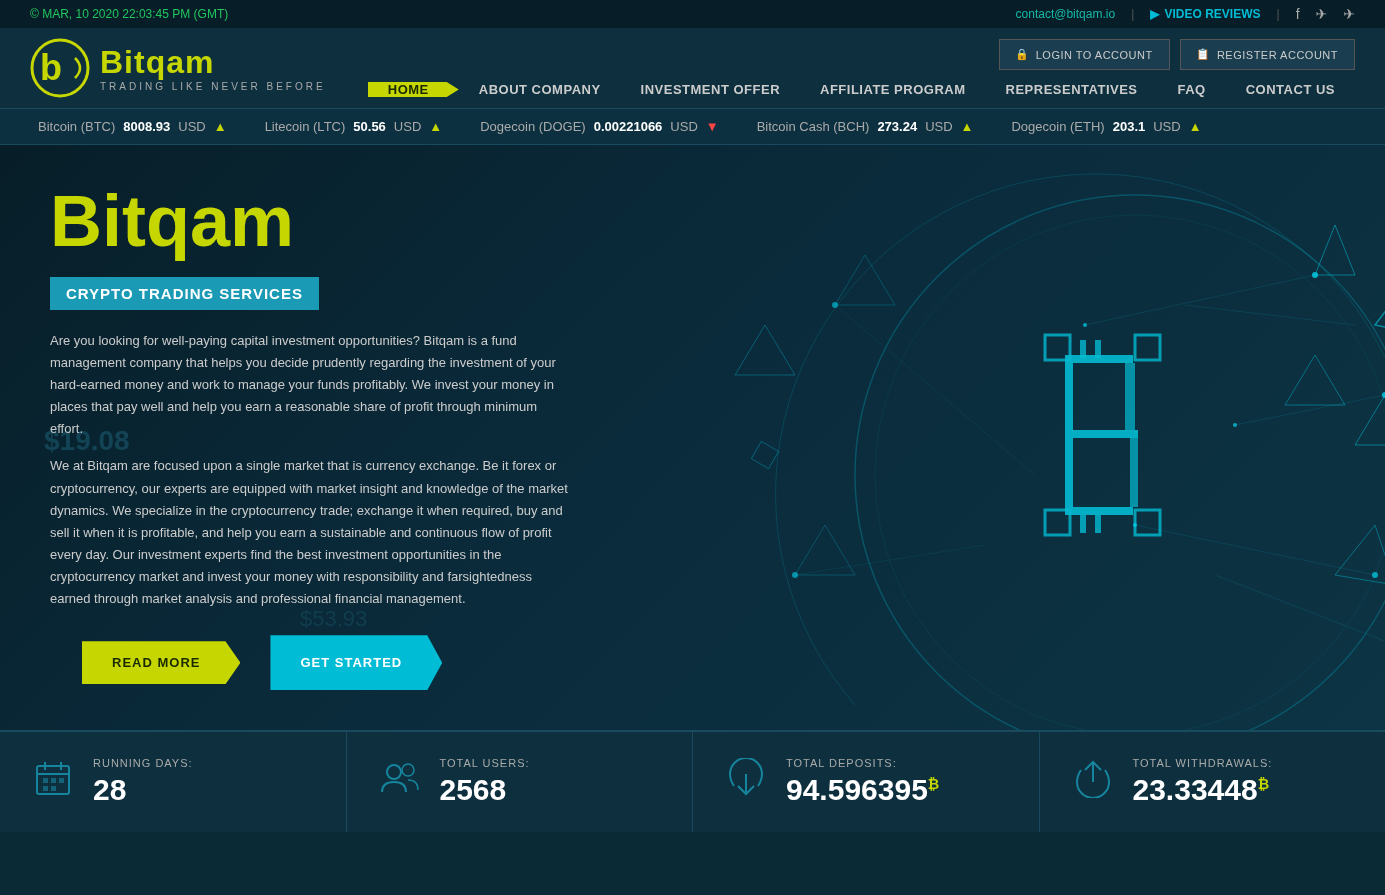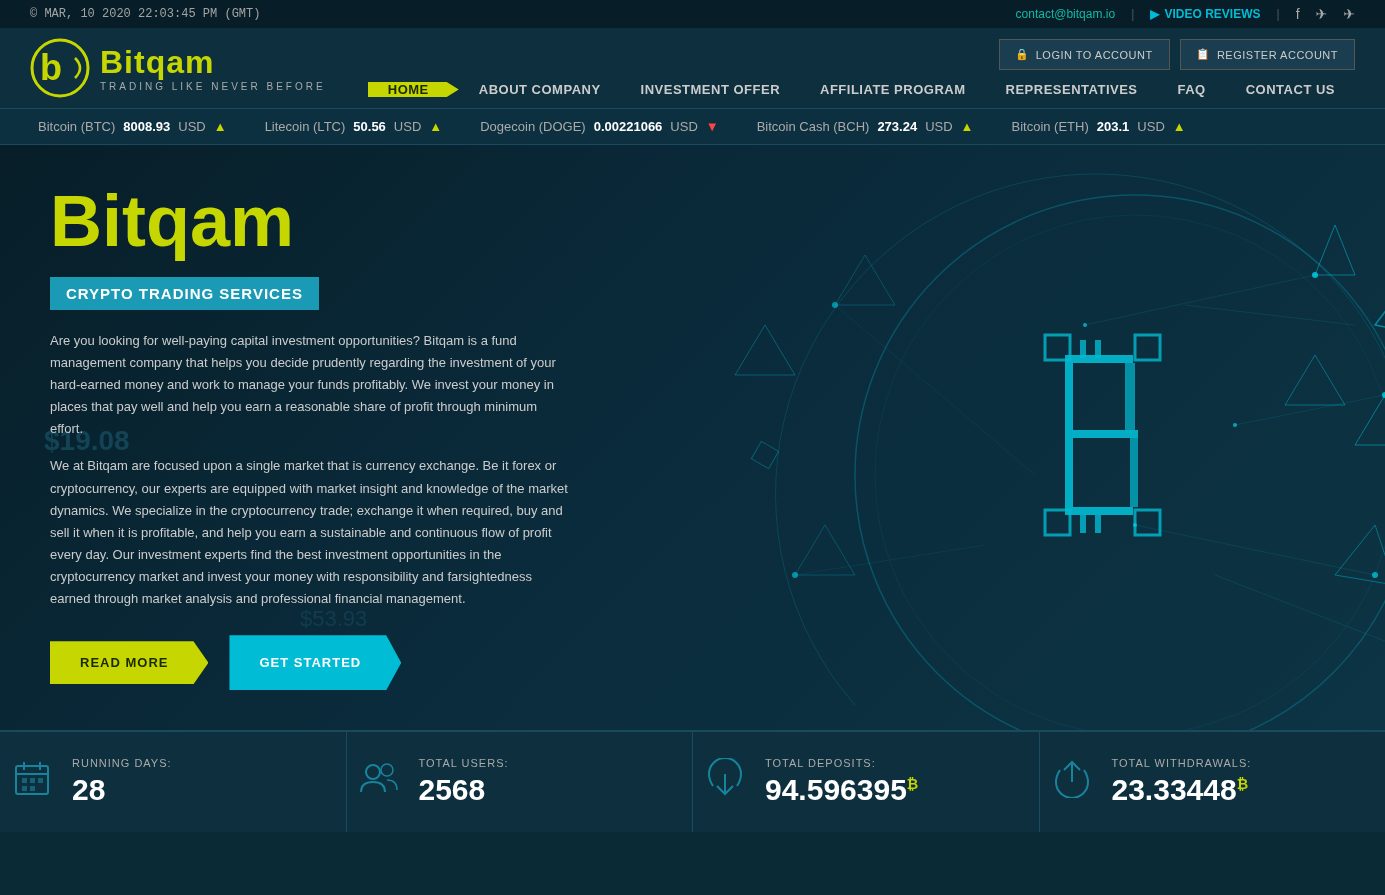--- a/index.html
+++ b/index.html
@@ -8,21 +8,21 @@
     
     .top-bar {
       background: #071e28;
       display: flex;
       justify-content: space-between;
       align-items: center;
       padding: 6px 30px;
       font-size: 12px;
       color: #aaa;
     }
-    .top-bar-left { color: #a3a3a3; font-family: Liberation Mono, monospace; }
+    .top-bar-left { color: #22c55e; }
     .top-bar-right { display: flex; align-items: center; gap: 16px; }
     .top-bar-right a { color: #14b8a6; text-decoration: none; }
     .video-reviews { display: flex; align-items: center; gap: 5px; color: #00bcd4; font-size: 12px; font-weight: bold; }
     .video-icon { color: #00bcd4; }
     .social-icon { color: #aaa; font-size: 14px; }
     .separator { color: #555; }
 
     
     .header {
       background: #0d2f3e;
@@ -129,21 +129,21 @@
       margin-bottom: 20px;
       text-transform: uppercase;
       letter-spacing: 1px;
     }
     .hero-description {
       font-size: 13px;
       color: #ccc;
       line-height: 1.7;
       margin-bottom: 15px;
     }
-    .hero-buttons { display: flex; gap: 21px; margin-top: 25px; align-items: center; }
+    .hero-buttons { display: flex; gap: 30px; margin-top: 25px; align-items: center; margin-left: 32px; }
     .btn-read-more {
       background: #c6d600;
       color: #1a2a00;
       padding: 14px 30px;
       font-size: 13px;
       font-weight: bold;
       cursor: pointer;
       border: none;
       text-transform: uppercase;
       letter-spacing: 1px;
@@ -180,21 +180,21 @@
       display: flex;
       border-top: 2px solid #1a4a5e;
       z-index: 2;
       position: relative;
     }
     .stat-item {
       flex: 1;
       display: flex;
       align-items: center;
       gap: 20px;
-      padding: 25px 12px;
+      padding: 25px 33px;
       border-right: 1px solid #1a4a5e;
     }
     .stat-item:last-child { border-right: none; }
     .stat-icon { font-size: 32px; color: #1a9ab5; opacity: 0.8; }
     .stat-info { display: flex; flex-direction: column; }
     .stat-label { font-size: 11px; color: #aaa; text-transform: uppercase; letter-spacing: 1px; margin-bottom: 4px; }
     .stat-value { font-size: 30px; font-weight: bold; color: #fff; }
     .stat-value sup { font-size: 14px; color: #c6d600; }
 
     .header-right {
@@ -281,21 +281,21 @@
     <span class="ticker-unit">USD</span>
     <span class="ticker-arrow-down">▼</span>
   </div>
   <div class="ticker-item">
     <span class="ticker-name">Bitcoin Cash (BCH)</span>
     <span class="ticker-value">273.24</span>
     <span class="ticker-unit">USD</span>
     <span class="ticker-arrow-up">▲</span>
   </div>
   <div class="ticker-item">
-    <span class="ticker-name">Bitcoin (ETH)</span>
+    <span class="ticker-name">Dogecoin (ETH)</span>
     <span class="ticker-value">203.1</span>
     <span class="ticker-unit">USD</span>
     <span class="ticker-arrow-up">▲</span>
   </div>
 </div>
 
 <div class="hero">
 
   <div style="position:absolute; top:280px; left:44px; font-size:28px; color:#1a5a6e; opacity:0.6; z-index:1; font-weight:bold;">$19.08</div>
   <div style="position:absolute; bottom:200px; left:300px; font-size:22px; color:#1a5a6e; opacity:0.4; z-index:1;">$53.93</div>

